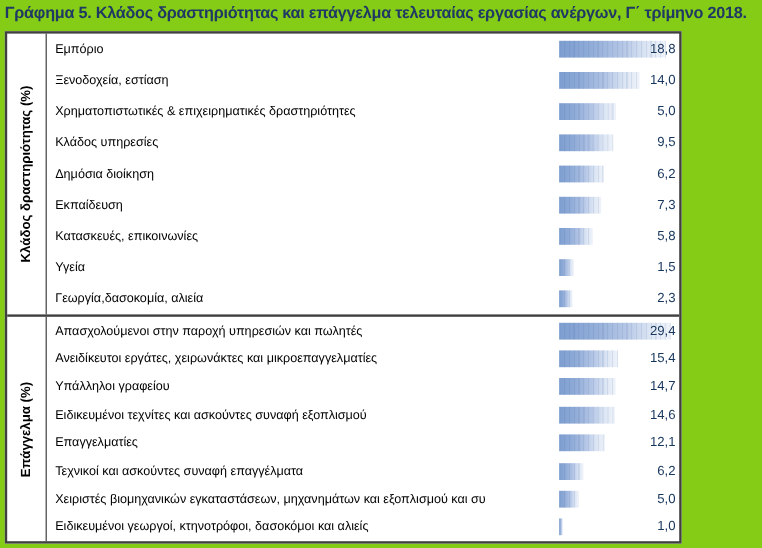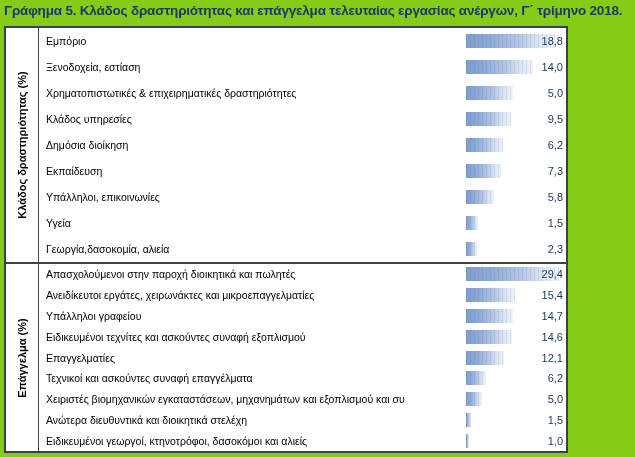--- a/index.html
+++ b/index.html
@@ -163,21 +163,21 @@
             <span class="value-label">6,2</span>
           </div>
           <div class="chart-row">
             <span class="category-label">Εκπαίδευση</span>
             <div class="bar-zone">
               <div class="bar" style="width: 36.5%;"></div>
             </div>
             <span class="value-label">7,3</span>
           </div>
           <div class="chart-row">
-            <span class="category-label">Υπάλληλοι, επικοινωνίες</span>
+            <span class="category-label">Κατασκευές, επικοινωνίες</span>
             <div class="bar-zone">
               <div class="bar" style="width: 29%;"></div>
             </div>
             <span class="value-label">5,8</span>
           </div>
           <div class="chart-row">
             <span class="category-label">Υγεία</span>
             <div class="bar-zone">
               <div class="bar" style="width: 13%;"></div>
             </div>
@@ -192,21 +192,21 @@
           </div>
         </div>
     </div>
 
     <div class="section section-bottom">
       <div class="side-cell">
         <span class="side-label">Επάγγελμα (%)</span>
       </div>
       <div class="rows" id="rows-1">
           <div class="chart-row">
-            <span class="category-label">Απασχολούμενοι στην παροχή διοικητικά και πωλητές</span>
+            <span class="category-label">Απασχολούμενοι στην παροχή υπηρεσιών και πωλητές</span>
             <div class="bar-zone">
               <div class="bar" style="width: 98%;"></div>
             </div>
             <span class="value-label">29,4</span>
           </div>
           <div class="chart-row">
             <span class="category-label">Ανειδίκευτοι εργάτες, χειρωνάκτες και μικροεπαγγελματίες</span>
             <div class="bar-zone">
               <div class="bar" style="width: 51.3333%;"></div>
             </div>
@@ -239,27 +239,20 @@
               <div class="bar" style="width: 20.6667%;"></div>
             </div>
             <span class="value-label">6,2</span>
           </div>
           <div class="chart-row">
             <span class="category-label">Χειριστές βιομηχανικών εγκαταστάσεων, μηχανημάτων και εξοπλισμού και συ</span>
             <div class="bar-zone">
               <div class="bar" style="width: 16.6667%;"></div>
             </div>
             <span class="value-label">5,0</span>
-          </div>
-          <div class="chart-row">
-            <span class="category-label">Ανώτερα διευθυντικά και διοικητικά στελέχη</span>
-            <div class="bar-zone">
-              <div class="bar" style="width: 5%;"></div>
-            </div>
-            <span class="value-label">1,5</span>
           </div>
           <div class="chart-row">
             <span class="category-label">Ειδικευμένοι γεωργοί, κτηνοτρόφοι, δασοκόμοι και αλιείς</span>
             <div class="bar-zone">
               <div class="bar" style="width: 3.33333%;"></div>
             </div>
             <span class="value-label">1,0</span>
           </div>
         </div>
     </div>

